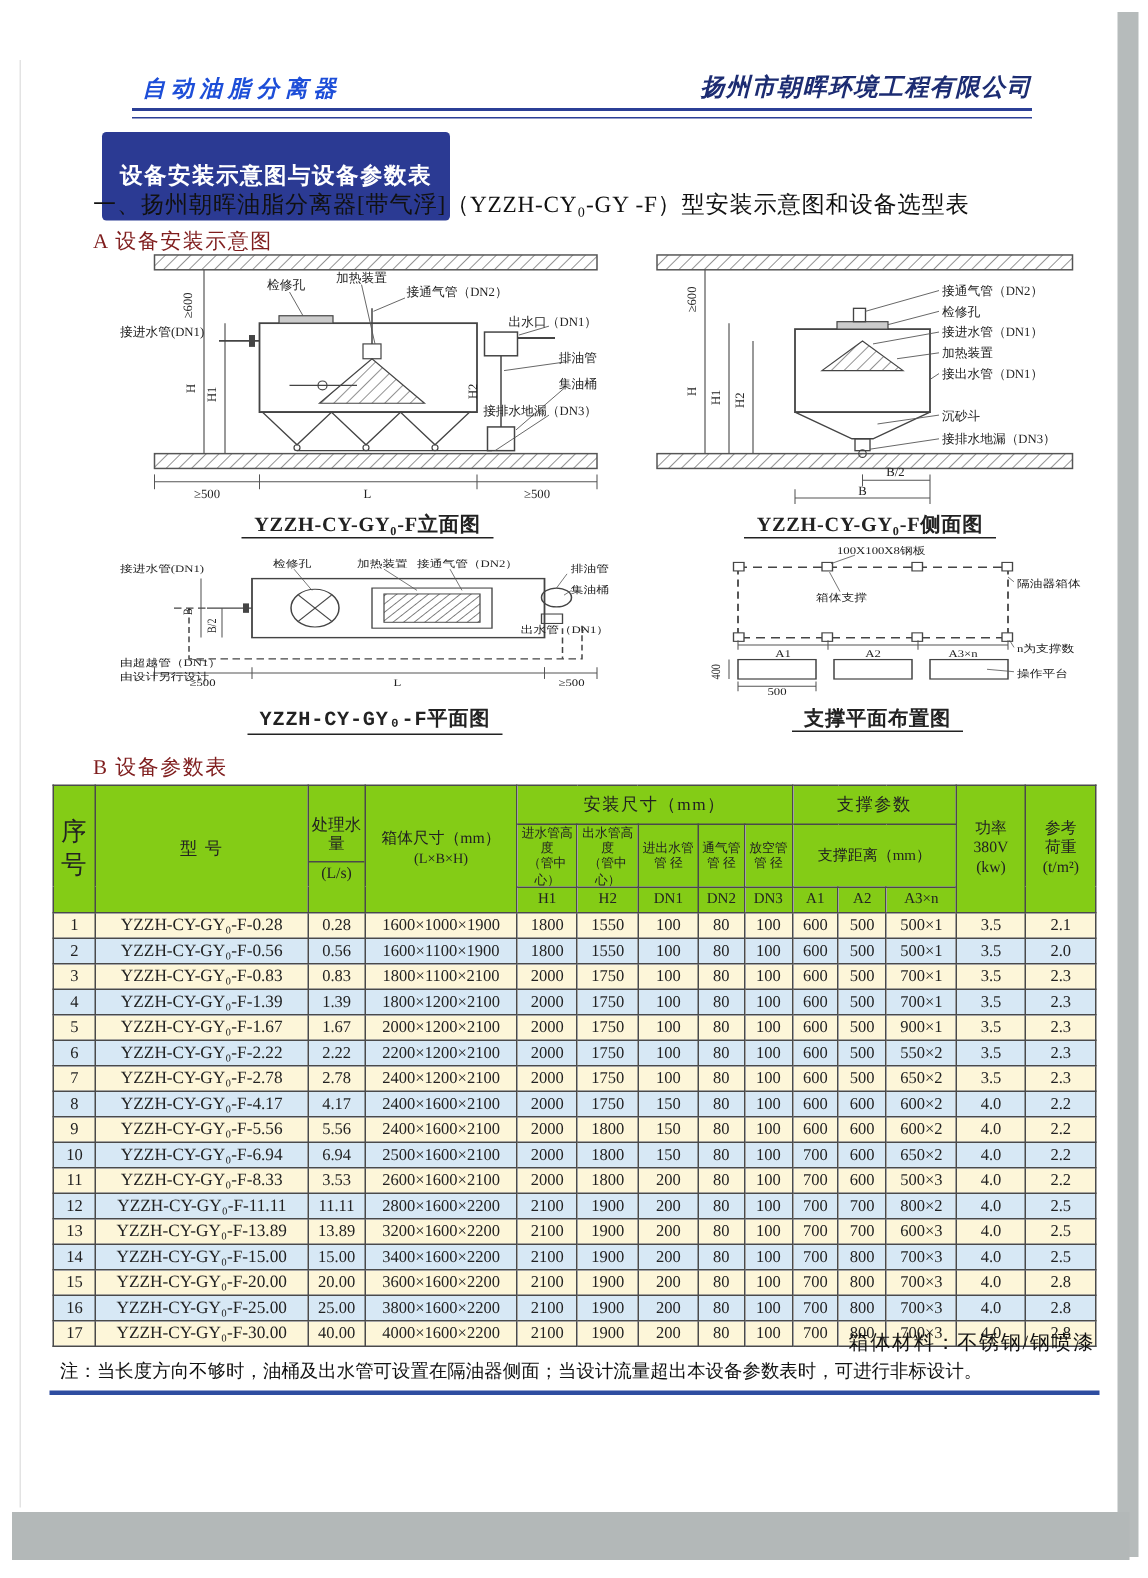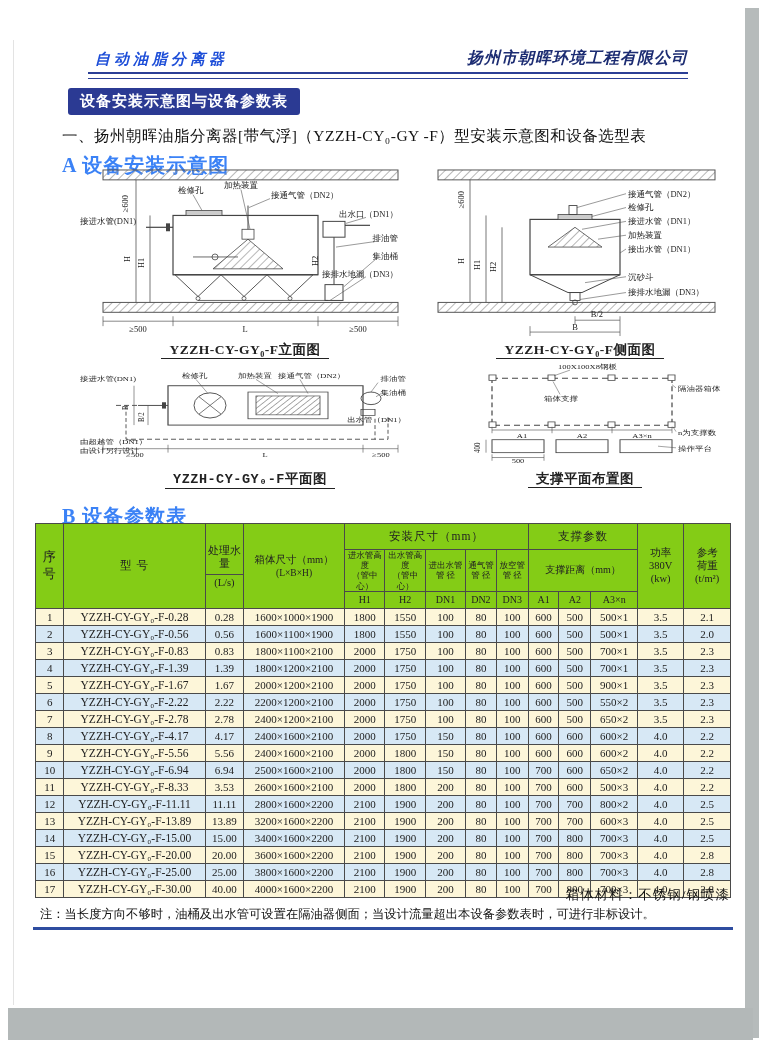--- a/index.html
+++ b/index.html
@@ -11,24 +11,24 @@
   .scan-bottom{left:8px;top:1008px;width:745px;height:32px;background:#b3b8b8;}
   .scan-left-line{left:13px;top:40px;width:1px;height:965px;background:#e3e3e3;}
   
   .brand{left:95px;top:50px;font-size:15px;font-weight:bold;font-style:italic;
          color:#1d4ed8;letter-spacing:4px;}
   .company{left:420px;top:48px;width:268px;text-align:right;font-size:16px;font-weight:bold;
            font-style:italic;color:#1c2c72;letter-spacing:1px;}
   .hdr-rule{left:88px;top:72px;width:600px;height:4px;border-top:2px solid #2b3f96;
             border-bottom:1px solid #2b3f96;}
   .banner{left:68px;top:88px;background:#2b3a93;color:#fff;font-size:15px;font-weight:bold;
-          letter-spacing:1px;padding:4px 12px;border-radius:3px;
+          letter-spacing:1px;padding:20px 12px;border-radius:3px;
           font-family:"Liberation Sans", sans-serif;}
   .sec-title{left:62px;top:126px;font-size:15.5px;color:#111;letter-spacing:0.5px;}
-  .sub-head{font-size:20px;color:#3b82f6;letter-spacing:1px;font-weight:bold;}
+  .sub-head{font-size:14px;color:#7f1d1d;letter-spacing:1px;}
   .sub-a{left:62px;top:152px;}
   .sub-b{left:62px;top:503px;}
   
   svg{display:block;}
   .dlabel{font-size:8.5px;fill:#222;font-family:"Liberation Serif",serif;}
   .cap{font-size:13.5px;font-weight:bold;letter-spacing:0.5px;text-align:center;}
   .cap span{border-bottom:1.5px solid #222;padding:0 8px 1px 8px;}
   
   table{border-collapse:collapse;table-layout:fixed;font-family:"Liberation Serif",serif;}
   th,td{border:1px solid #4a4a4a;text-align:center;vertical-align:middle;padding:0;
@@ -291,21 +291,21 @@
     <col style="width:32px">
       <col style="width:30px">
       <col style="width:32px">
       <col style="width:46px">
     <col style="width:46px">
       <col style="width:46px">
   </colgroup>
   <thead>
     <tr style="height:26px;">
       <th rowspan="3">
-          <div class="h-main" style="font-size:13px;line-height:1.3;">序号</div>
+          <div class="h-main" style="font-size:17px;line-height:1.3;">序号</div>
         </th>
       <th rowspan="3" class="h-main">型  号</th>
       <th rowspan="3" class="cap-col">
         <div>处理水量</div>
         <div class="unit">(L/s)</div>
       </th>
       <th rowspan="3" class="box-col">
         <div class="l1">箱体尺寸（mm）</div>
         <div class="l2">(L×B×H)</div>
       </th>

